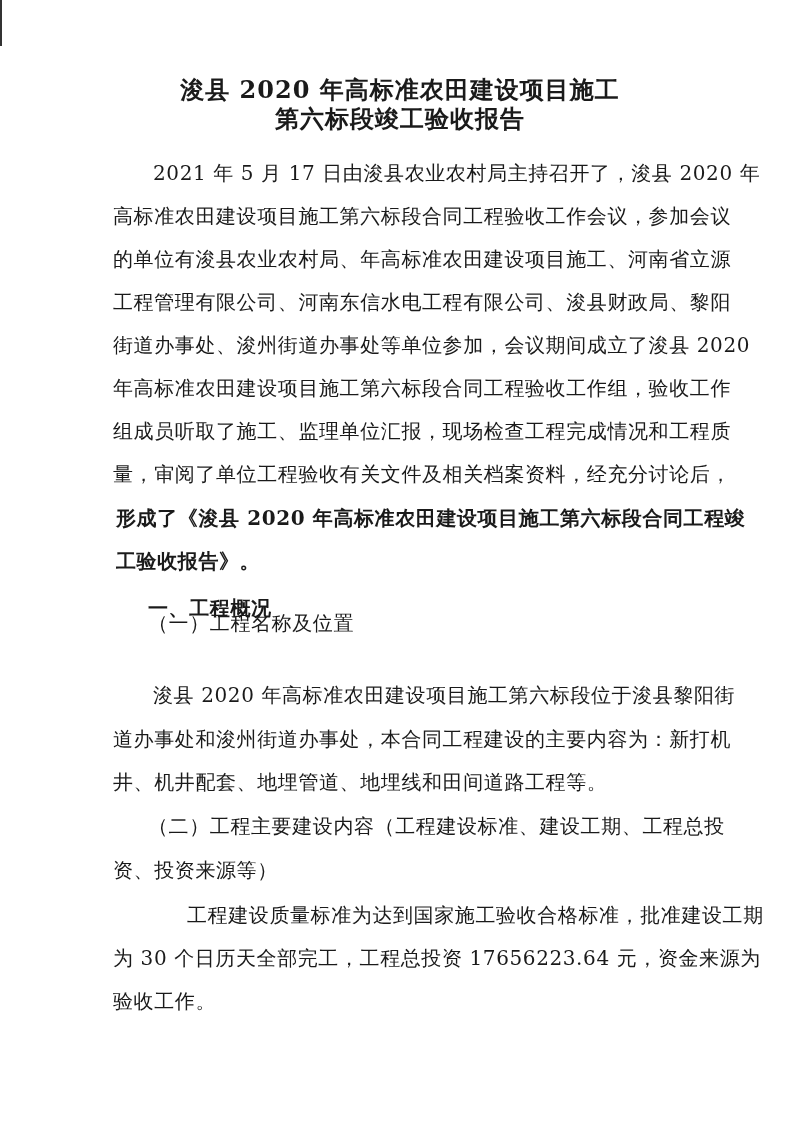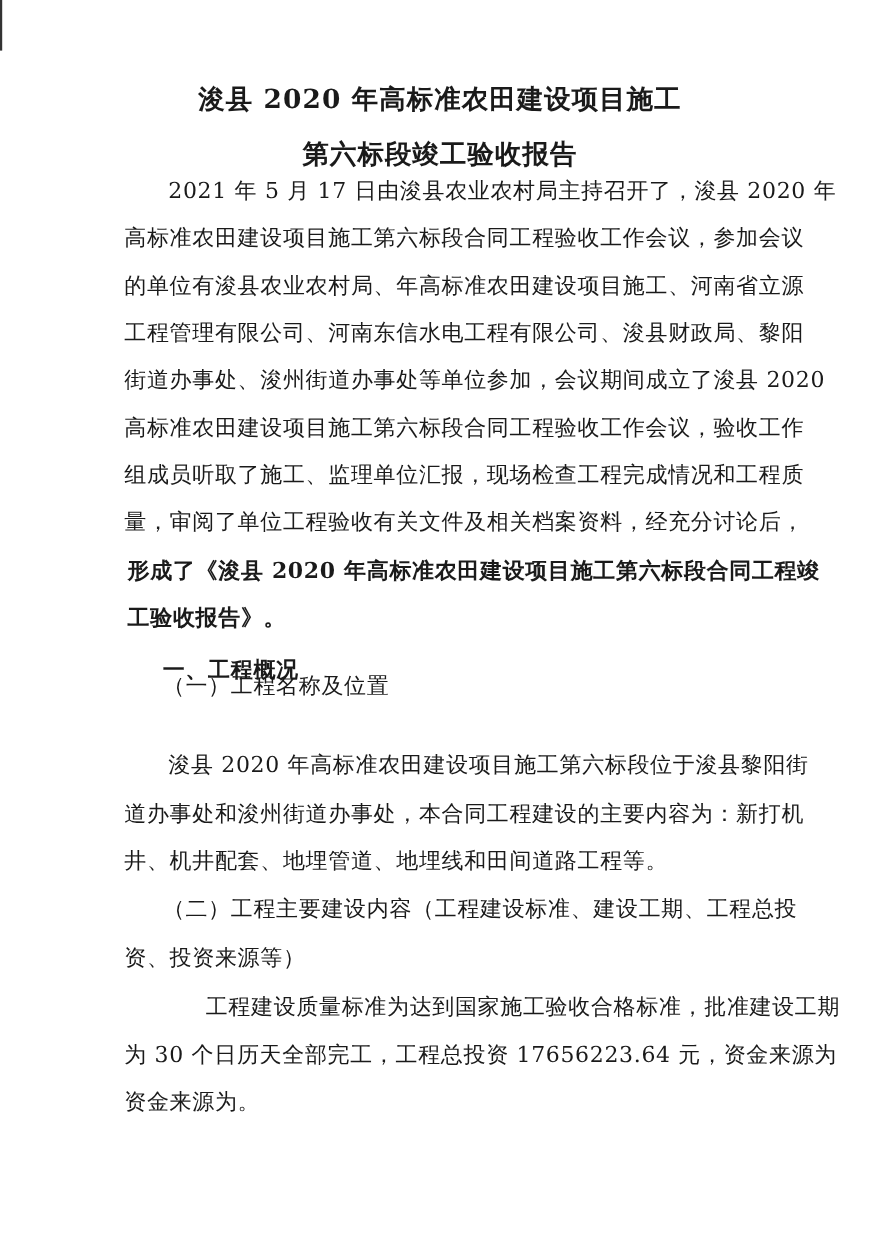--- a/index.html
+++ b/index.html
@@ -26,21 +26,21 @@
     .title {
       position: absolute;
       left: 0;
       width: 800px;
       text-align: center;
       font-weight: bold;
       font-size: 24px;
       letter-spacing: 1px;
     }
     .title.l1 { top: 74px; }
-    .title.l2 { top: 124px; }
+    .title.l2 { top: 103px; }
     .line {
       position: absolute;
       left: 113px;
       width: 578px;
       font-size: 20px;
       white-space: nowrap;
       letter-spacing: 0.6px;
     }
     .line.justify {
       text-align: justify;
@@ -54,31 +54,31 @@
 <div class="edge-mark"></div>
 
 <div class="title l1">浚县 2020 年高标准农田建设项目施工</div>
 <div class="title l2">第六标段竣工验收报告</div>
 
 <div class="line" style="left:153px;width:538px;top:160px;">2021 年 5 月 17 日由浚县农业农村局主持召开了，浚县 2020 年</div>
 <div class="line justify" style="top:203px;">高标准农田建设项目施工第六标段合同工程验收工作会议，参加会议</div>
 <div class="line justify" style="top:246px;">的单位有浚县农业农村局、年高标准农田建设项目施工、河南省立源</div>
 <div class="line justify" style="top:289px;">工程管理有限公司、河南东信水电工程有限公司、浚县财政局、黎阳</div>
 <div class="line" style="top:332px;">街道办事处、浚州街道办事处等单位参加，会议期间成立了浚县 2020</div>
-<div class="line justify" style="top:375px;">高标准农田建设项目施工第六标段合同工程验收工作会议，验收工作</div>
+<div class="line justify" style="top:375px;">年高标准农田建设项目施工第六标段合同工程验收工作组，验收工作</div>
 <div class="line justify" style="top:418px;">组成员听取了施工、监理单位汇报，现场检查工程完成情况和工程质</div>
 <div class="line justify" style="top:461px;">量，审阅了单位工程验收有关文件及相关档案资料，经充分讨论后，</div>
 <div class="line justify bold" style="left:116px;width:575px;top:505px;">形成了《浚县 2020 年高标准农田建设项目施工第六标段合同工程竣</div>
 <div class="line bold" style="left:116px;top:548px;">工验收报告》。</div>
 
 <div class="line bold" style="left:148px;top:595px;">一、工程概况</div>
 <div class="line" style="left:148px;top:610px;">（一）工程名称及位置</div>
 
 <div class="line justify" style="left:153px;width:538px;top:682px;">浚县 2020 年高标准农田建设项目施工第六标段位于浚县黎阳街</div>
 <div class="line justify" style="top:726px;">道办事处和浚州街道办事处，本合同工程建设的主要内容为：新打机</div>
 <div class="line" style="top:769px;">井、机井配套、地埋管道、地埋线和田间道路工程等。</div>
 
 <div class="line justify" style="left:148px;width:543px;top:813px;">（二）工程主要建设内容（工程建设标准、建设工期、工程总投</div>
 <div class="line" style="top:857px;">资、投资来源等）</div>
 
 <div class="line justify" style="left:153px;width:538px;top:902px;margin-left:34px;">工程建设质量标准为达到国家施工验收合格标准，批准建设工期</div>
 <div class="line justify" style="top:945px;">为 30 个日历天全部完工，工程总投资 17656223.64 元，资金来源为</div>
-<div class="line" style="top:988px;">资金来源为。</div>
+<div class="line" style="top:988px;">验收工作。</div>
 
 </body></html>

